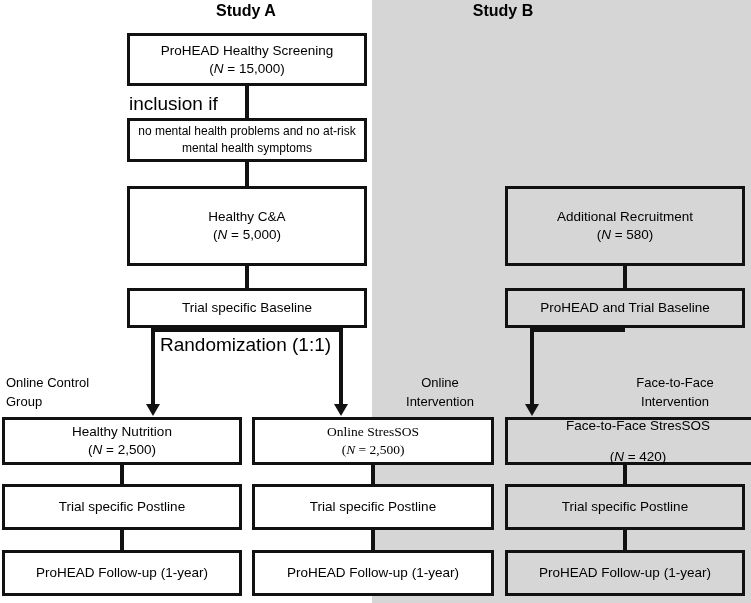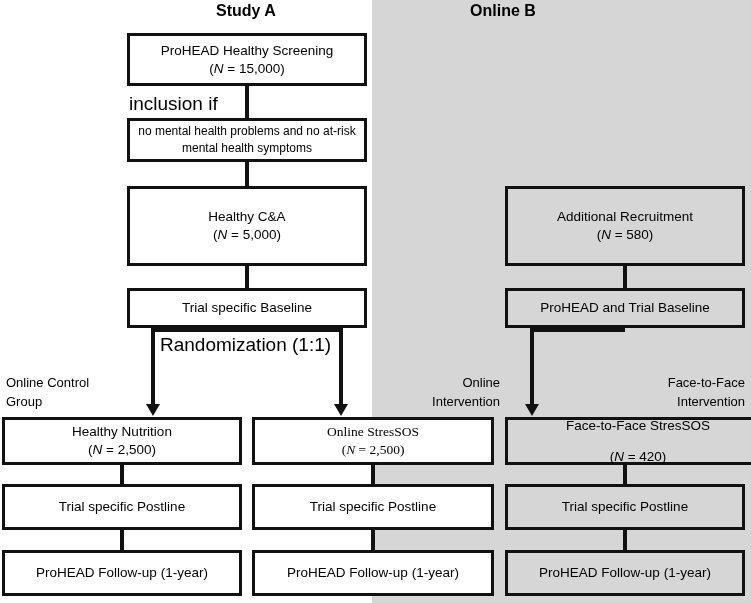--- a/index.html
+++ b/index.html
@@ -74,38 +74,38 @@
     border-right: 7px solid transparent;
     border-top: 12px solid #111111;
   }
   .side-label {
     position: absolute;
     font-size: 13px;
     line-height: 1.45;
     color: #000;
     white-space: nowrap;
   }
-  .side-label.right { text-align: right; }
+  .side-label.right { text-align: center; }
   .side-label.left { text-align: left; }
   .edge-note {
     position: absolute;
     font-size: 19px;
     color: #000;
     white-space: nowrap;
   }
 </style>
 </head>
 <body>
 
 <div id="canvas">
 
   <div class="band"></div>
 
   <div class="col-title" style="left:156px; top:2px; width:180px;">Study A</div>
-  <div class="col-title" style="left:413px; top:2px; width:180px;">Online B</div>
+  <div class="col-title" style="left:413px; top:2px; width:180px;">Study B</div>
 
   <div class="box white" style="left:127px; top:33px; width:240px; height:53px;">
     <span class="ln">ProHEAD Healthy Screening</span>
     <span class="ln"><span>(</span><span class="ital">N</span><span> = 15,000)</span></span>
   </div>
 
   <div class="vline" style="left:245px; top:86px; height:32px;"></div>
   <div class="edge-note" style="left:129px; top:93px;">inclusion if</div>
 
   <div class="box white small" style="left:127px; top:118px; width:240px; height:44px;">

